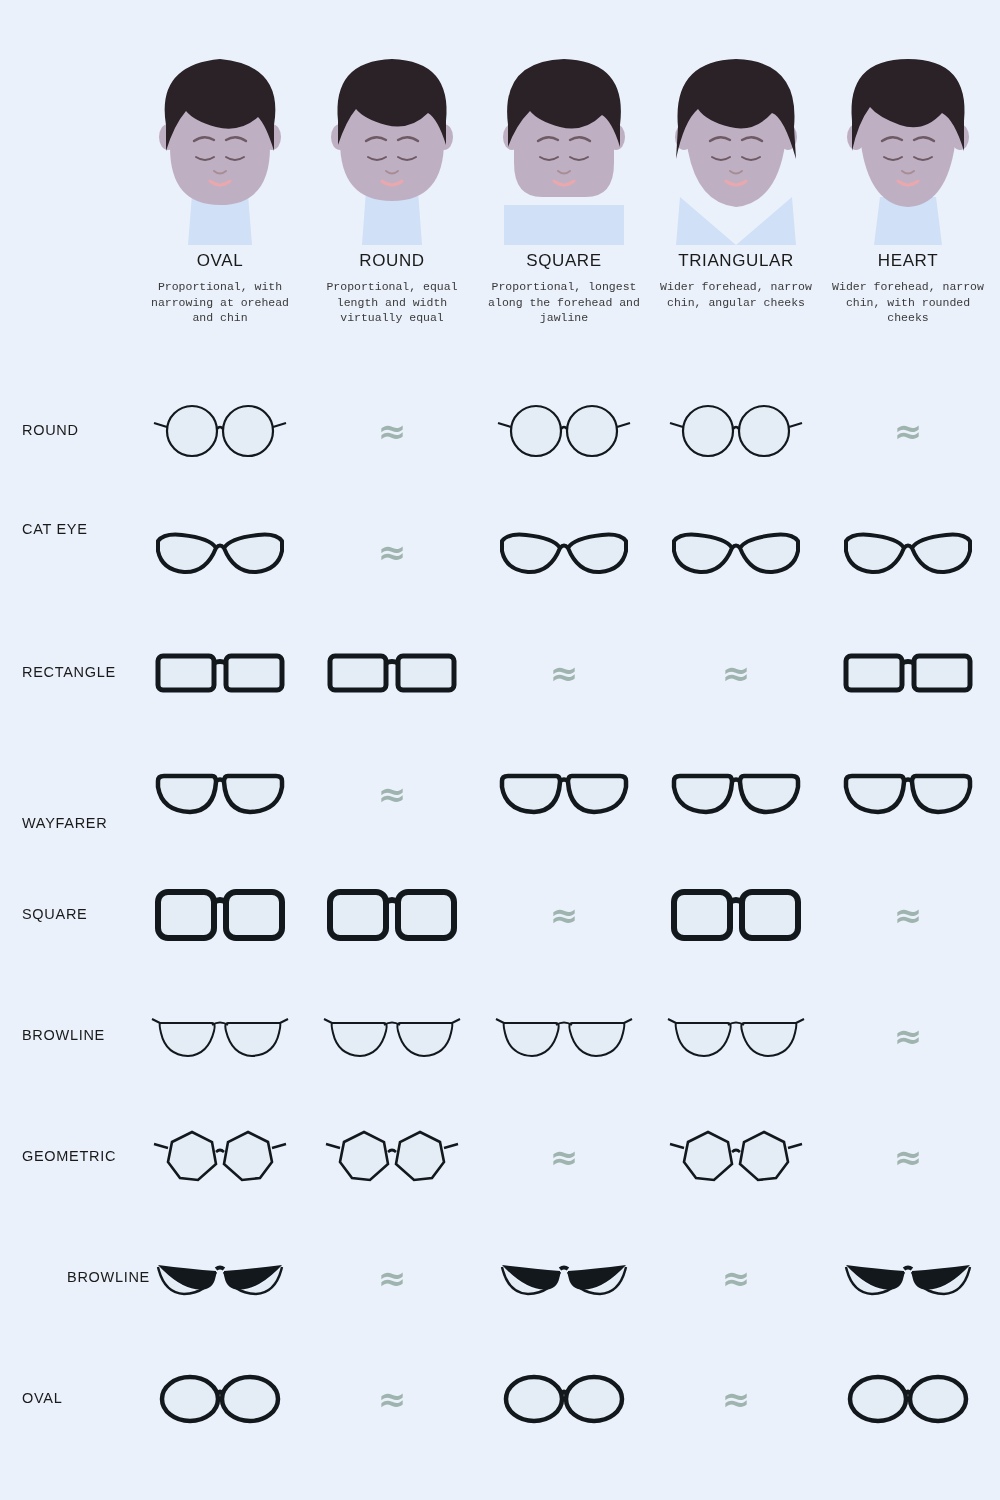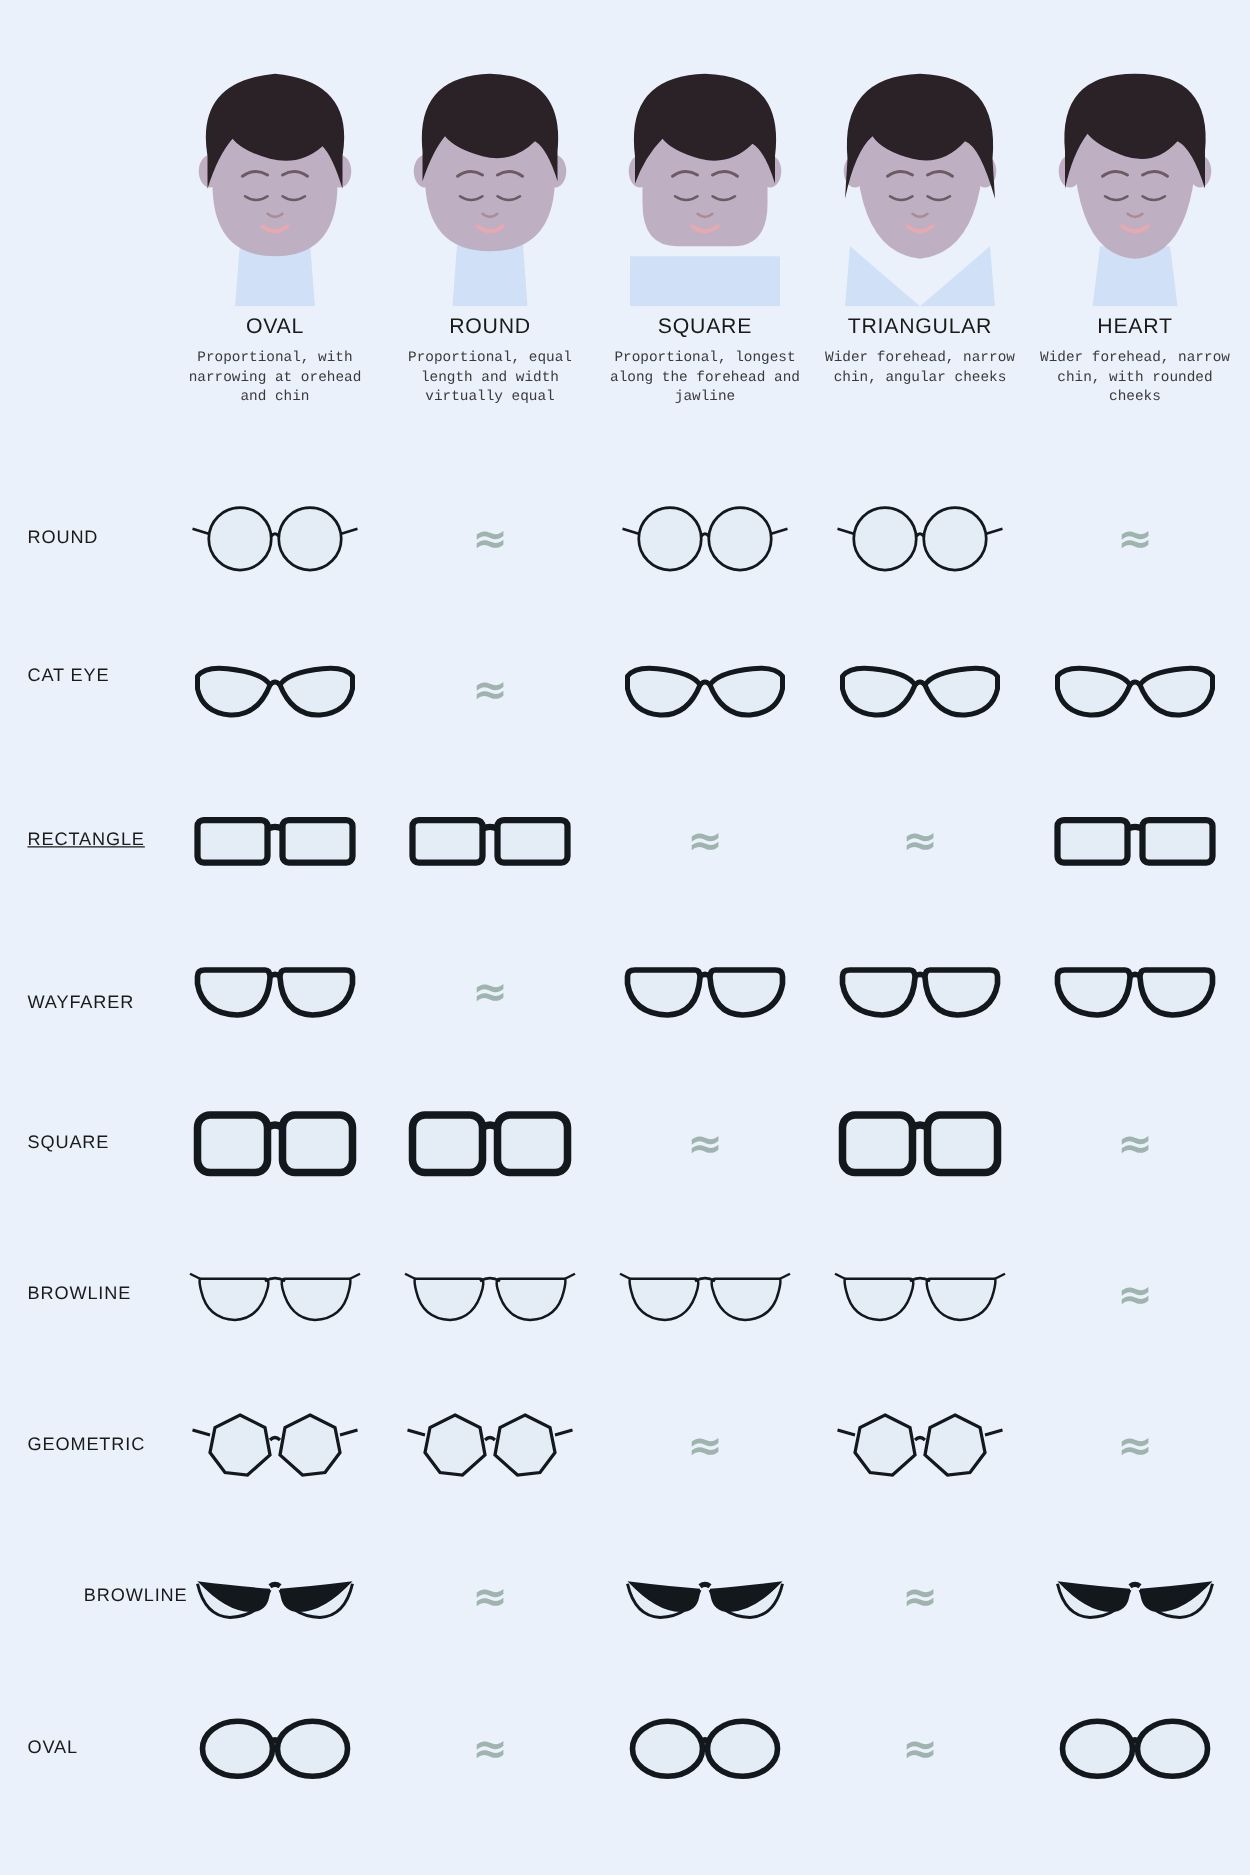--- a/index.html
+++ b/index.html
@@ -206,21 +206,21 @@
         <circle cx="98" cy="35" r="25" fill="#e4edf6" stroke="#12181c" stroke-width="2.2"></circle>
         <path d="M67,33 q3,-4 6,0" stroke="#12181c" stroke-width="2.4" fill="none"></path>
         <line x1="17" y1="31" x2="4" y2="27" stroke="#12181c" stroke-width="2.2"></line>
         <line x1="123" y1="31" x2="136" y2="27" stroke="#12181c" stroke-width="2.2"></line>
         </svg>
       </div>
     </div>
     <div class="cell" style="left: 818px; top: 386px;">
       <span class="squiggle">≈</span>
     </div>
-    <div class="row-label" style="top: 533px;">CAT EYE</div>
+    <div class="row-label" style="top: 521px;">CAT EYE</div>
     <div class="cell" style="left: 130px; top: 507px;">
       <div>
         <svg width="140" height="70" viewBox="0 0 140 70" xmlns="http://www.w3.org/2000/svg">
         <path d="M8,24 Q14,16 32,18 Q60,21 66,31 Q56,56 34,55 Q12,53 8,34 Z" fill="#e4edf6" stroke="#12181c" stroke-width="4" stroke-linejoin="round"></path>
         <path d="M132,24 Q126,16 108,18 Q80,21 74,31 Q84,56 106,55 Q128,53 132,34 Z" fill="#e4edf6" stroke="#12181c" stroke-width="4" stroke-linejoin="round"></path>
         <path d="M66,31 q4,-5 8,0" stroke="#12181c" stroke-width="4" fill="none"></path>
         </svg>
       </div>
     </div>
     <div class="cell" style="left: 302px; top: 507px;">
@@ -246,21 +246,21 @@
     </div>
     <div class="cell" style="left: 818px; top: 507px;">
       <div>
         <svg width="140" height="70" viewBox="0 0 140 70" xmlns="http://www.w3.org/2000/svg">
         <path d="M8,24 Q14,16 32,18 Q60,21 66,31 Q56,56 34,55 Q12,53 8,34 Z" fill="#e4edf6" stroke="#12181c" stroke-width="4" stroke-linejoin="round"></path>
         <path d="M132,24 Q126,16 108,18 Q80,21 74,31 Q84,56 106,55 Q128,53 132,34 Z" fill="#e4edf6" stroke="#12181c" stroke-width="4" stroke-linejoin="round"></path>
         <path d="M66,31 q4,-5 8,0" stroke="#12181c" stroke-width="4" fill="none"></path>
         </svg>
       </div>
     </div>
-    <div class="row-label" style="top: 664px; text-decoration: underline;">RECTANGLE</div>
+    <div class="row-label" style="top: 664px;">RECTANGLE</div>
     <div class="cell" style="left: 130px; top: 628px;">
       <div>
         <svg width="140" height="70" viewBox="0 0 140 70" xmlns="http://www.w3.org/2000/svg">
         <rect x="8" y="18" width="56" height="34" rx="5" fill="#e4edf6" stroke="#12181c" stroke-width="5"></rect>
         <rect x="76" y="18" width="56" height="34" rx="5" fill="#e4edf6" stroke="#12181c" stroke-width="5"></rect>
         <path d="M64,25 q6,-3 12,0" stroke="#12181c" stroke-width="5" fill="none"></path>
         </svg>
       </div>
     </div>
     <div class="cell" style="left: 302px; top: 628px;">
@@ -280,21 +280,21 @@
     </div>
     <div class="cell" style="left: 818px; top: 628px;">
       <div>
         <svg width="140" height="70" viewBox="0 0 140 70" xmlns="http://www.w3.org/2000/svg">
         <rect x="8" y="18" width="56" height="34" rx="5" fill="#e4edf6" stroke="#12181c" stroke-width="5"></rect>
         <rect x="76" y="18" width="56" height="34" rx="5" fill="#e4edf6" stroke="#12181c" stroke-width="5"></rect>
         <path d="M64,25 q6,-3 12,0" stroke="#12181c" stroke-width="5" fill="none"></path>
         </svg>
       </div>
     </div>
-    <div class="row-label" style="top: 794px;">WAYFARER</div>
+    <div class="row-label" style="top: 815px;">WAYFARER</div>
     <div class="cell" style="left: 130px; top: 749px;">
       <div>
         <svg width="140" height="70" viewBox="0 0 140 70" xmlns="http://www.w3.org/2000/svg">
         <path d="M8,22 Q8,17 14,17 L62,17 Q66,17 66,23 Q64,52 40,53 Q12,52 8,28 Z" fill="#e4edf6" stroke="#12181c" stroke-width="4.5" stroke-linejoin="round"></path>
         <path d="M132,22 Q132,17 126,17 L78,17 Q74,17 74,23 Q76,52 100,53 Q128,52 132,28 Z" fill="#e4edf6" stroke="#12181c" stroke-width="4.5" stroke-linejoin="round"></path>
         <path d="M66,22 q4,-3 8,0" stroke="#12181c" stroke-width="4.5" fill="none"></path>
         </svg>
       </div>
     </div>
     <div class="cell" style="left: 302px; top: 749px;">

